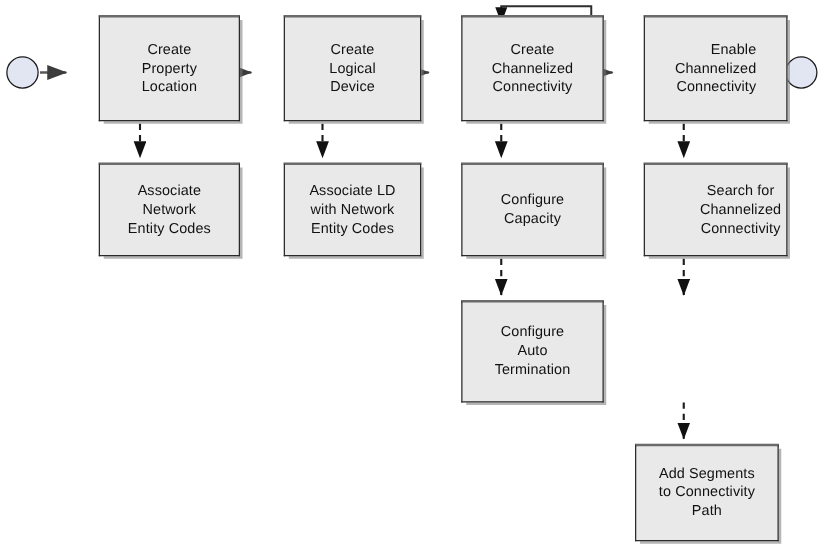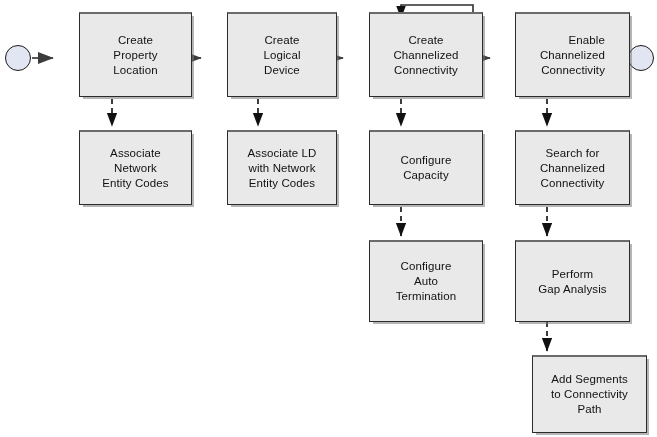--- a/index.html
+++ b/index.html
@@ -124,35 +124,31 @@
   </div>
   <div class="node" style="left:203px; top:130px; width:110px; height:75px;">
     <span class="node-label">Associate LD
 with Network
 Entity Codes</span>
   </div>
   <div class="node" style="left:345px; top:130px; width:114px; height:75px;">
     <span class="node-label">Configure
 Capacity</span>
   </div>
-  <div class="node" style="left:491px; top:130px; width:115px; height:75px;">
+  <div class="node" style="left:491px; top:130px; width:115px; height:75px;justify-content:flex-end;">
     <span class="node-label">Search for
 Channelized
 Connectivity</span>
   </div>
 
   <div class="node" style="left:345px; top:240px; width:114px; height:82px;">
     <span class="node-label">Configure
 Auto
 Termination</span>
   </div>
-  <div class="node" style="left:491px; top:240px; width:115px; height:82px;">
-    <span class="node-label">Perform
-Gap Analysis</span>
-  </div>
 
-  <div class="node" style="left:508px; top:355px; width:115px; height:78px;">
+  <div class="node" style="left:484px; top:355px; width:115px; height:78px;">
     <span class="node-label">Add Segments
 to Connectivity
 Path</span>
   </div>
 
 </div>
 
 </body></html>

